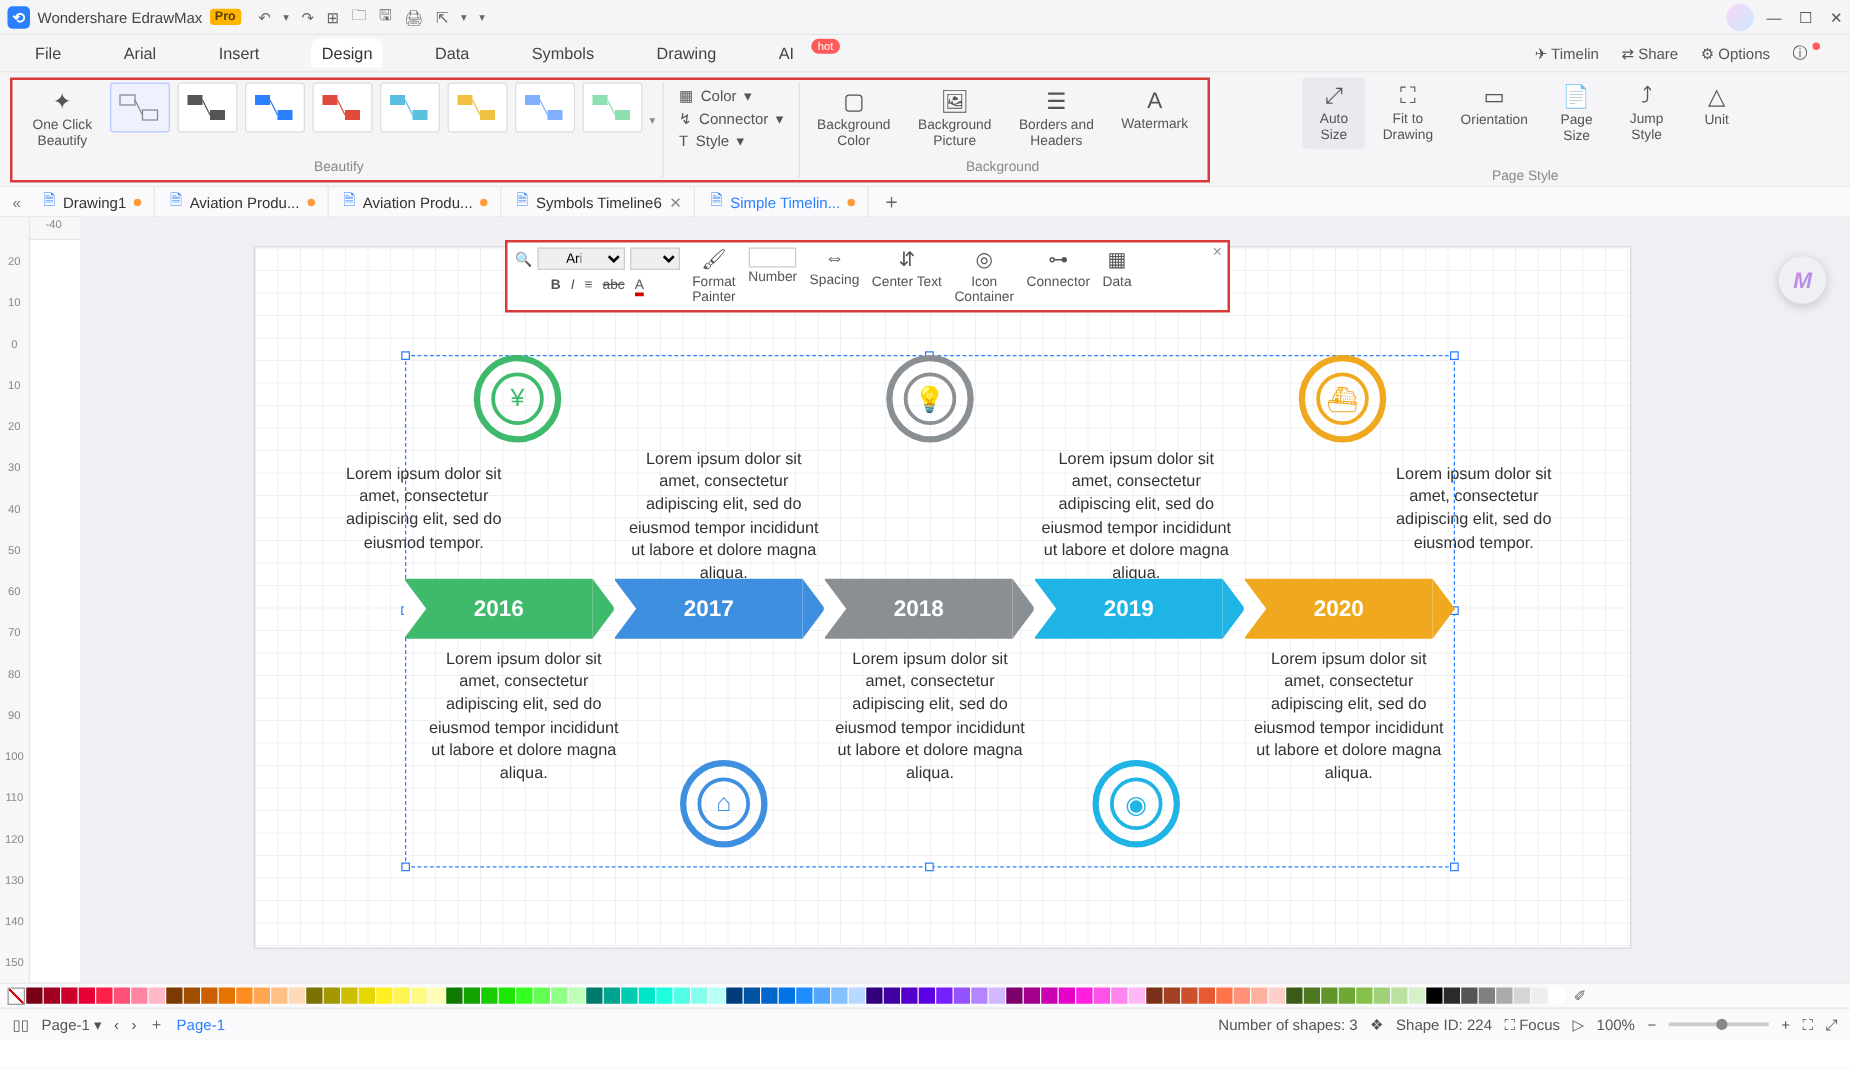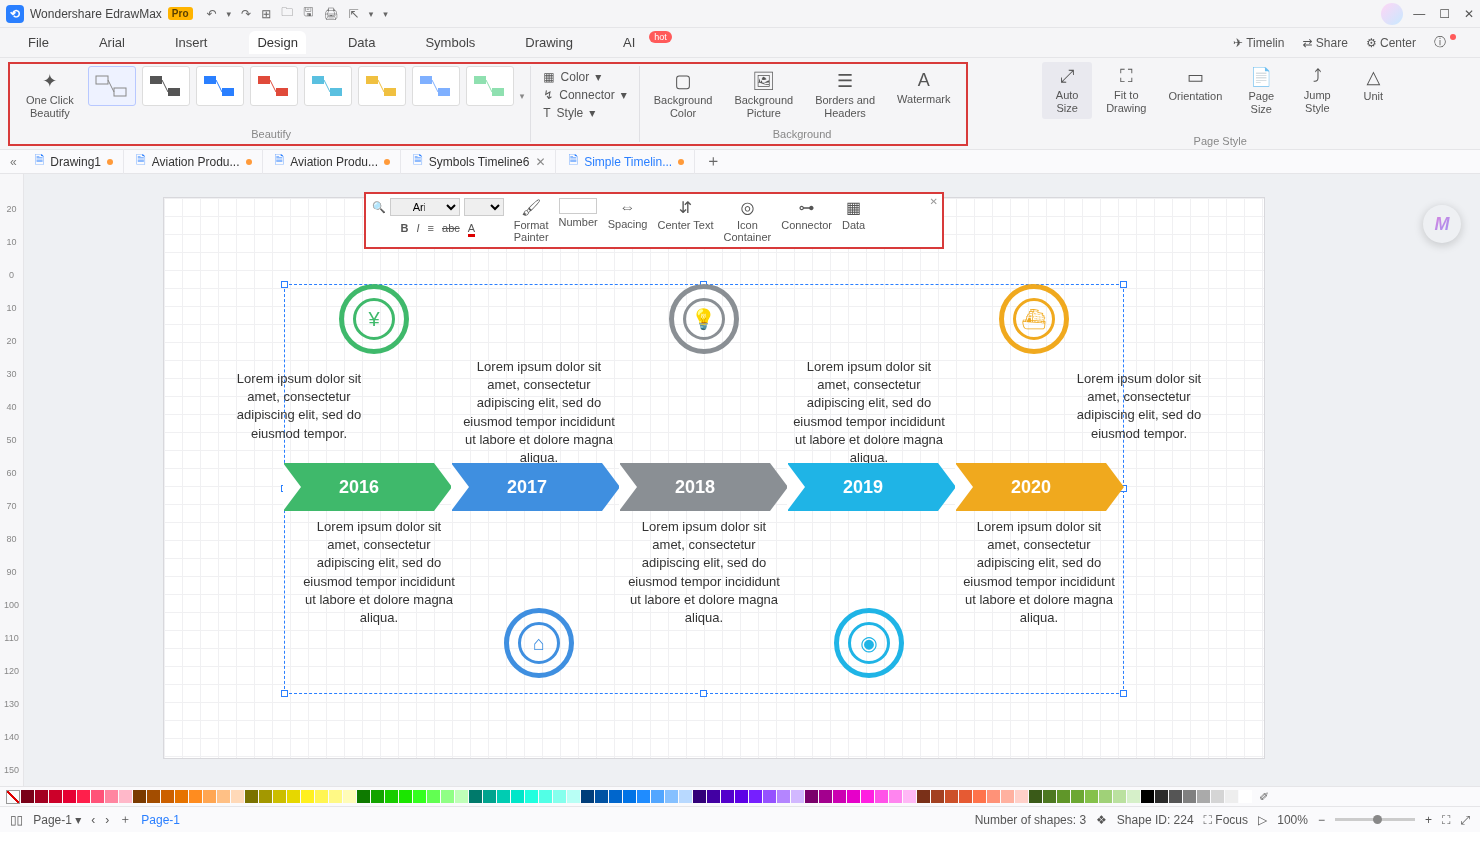--- a/index.html
+++ b/index.html
@@ -42,21 +42,21 @@
 
 .doctabs { height: 24px; background: #fafafc; border-bottom: 1px solid #e5e5e8; display: flex; align-items: center; padding-left: 4px; gap: 2px; font-size: 12px; }
 .doctabs .chev { padding: 0 6px; color: #777; cursor:pointer; }
 .doctab { display: flex; align-items: center; gap: 6px; padding: 2px 10px; border-right: 1px solid #e8e8ec; cursor:pointer; }
 .doctab.active { color: #2a7fff; font-weight: 500; }
 .doctab .dot { width: 6px; height: 6px; border-radius: 50%; background: #ff9a3a; }
 .doctab .dic { color:#2a7fff; }
 .doctabs .add { padding: 0 8px; font-size: 16px; color: #666; cursor:pointer; }
 
 
-.workarea { position: relative; height: 612px; display: flex; }
+.workarea { position: relative; height: 612px; display: flex; gap: 40px; }
 .hruler { position:absolute; left:24px; right:0; top:0; height:18px; background:#f7f7f9; border-bottom:1px solid #e5e5e8; font-size:9px; color:#888; display:flex; }
 .hruler span { width:38px; text-align:center; }
 .vruler { width:24px; background:#f7f7f9; border-right:1px solid #e5e5e8; font-size:9px; color:#888; display:flex; flex-direction:column; padding-top:18px; }
 .vruler span { height:38px; display:flex; align-items:center; justify-content:center; }
 .canvas { flex:1; background:#eef0f3; position:relative; padding-top:18px; overflow:hidden; }
 .page { position:absolute; left:140px; top:24px; width:1100px; height:560px; background:#fff; box-shadow:0 0 0 1px #d8d8dc; background-image:linear-gradient(#f0f0f2 1px,transparent 1px),linear-gradient(90deg,#f0f0f2 1px,transparent 1px); background-size:18px 18px; }
 
 
 .selbox { position:absolute; border:1px dashed #2a7fff; }
 .selhandle { position:absolute; width:7px; height:7px; background:#fff; border:1px solid #2a7fff; }
@@ -126,21 +126,21 @@
   <span class="menuitem">Insert</span>
   <span class="menuitem active">Design</span>
   <span class="menuitem">Data</span>
   <span class="menuitem">Symbols</span>
   <span class="menuitem">Drawing</span>
   <span class="menuitem">AI</span>
   <span class="ai-badge">hot</span>
   <div class="right">
     <span>✈ <span>Timelin</span></span>
     <span>⇄ <span>Share</span></span>
-    <span>⚙ <span>Center</span></span>
+    <span>⚙ <span>Options</span></span>
     <span>ⓘ</span>
       <span class="dot"></span>
   </div>
 </div>
 
 <div class="ribbon">
   <div class="hlbox">
 
     <div class="ribbon-group">
       <div class="row">

